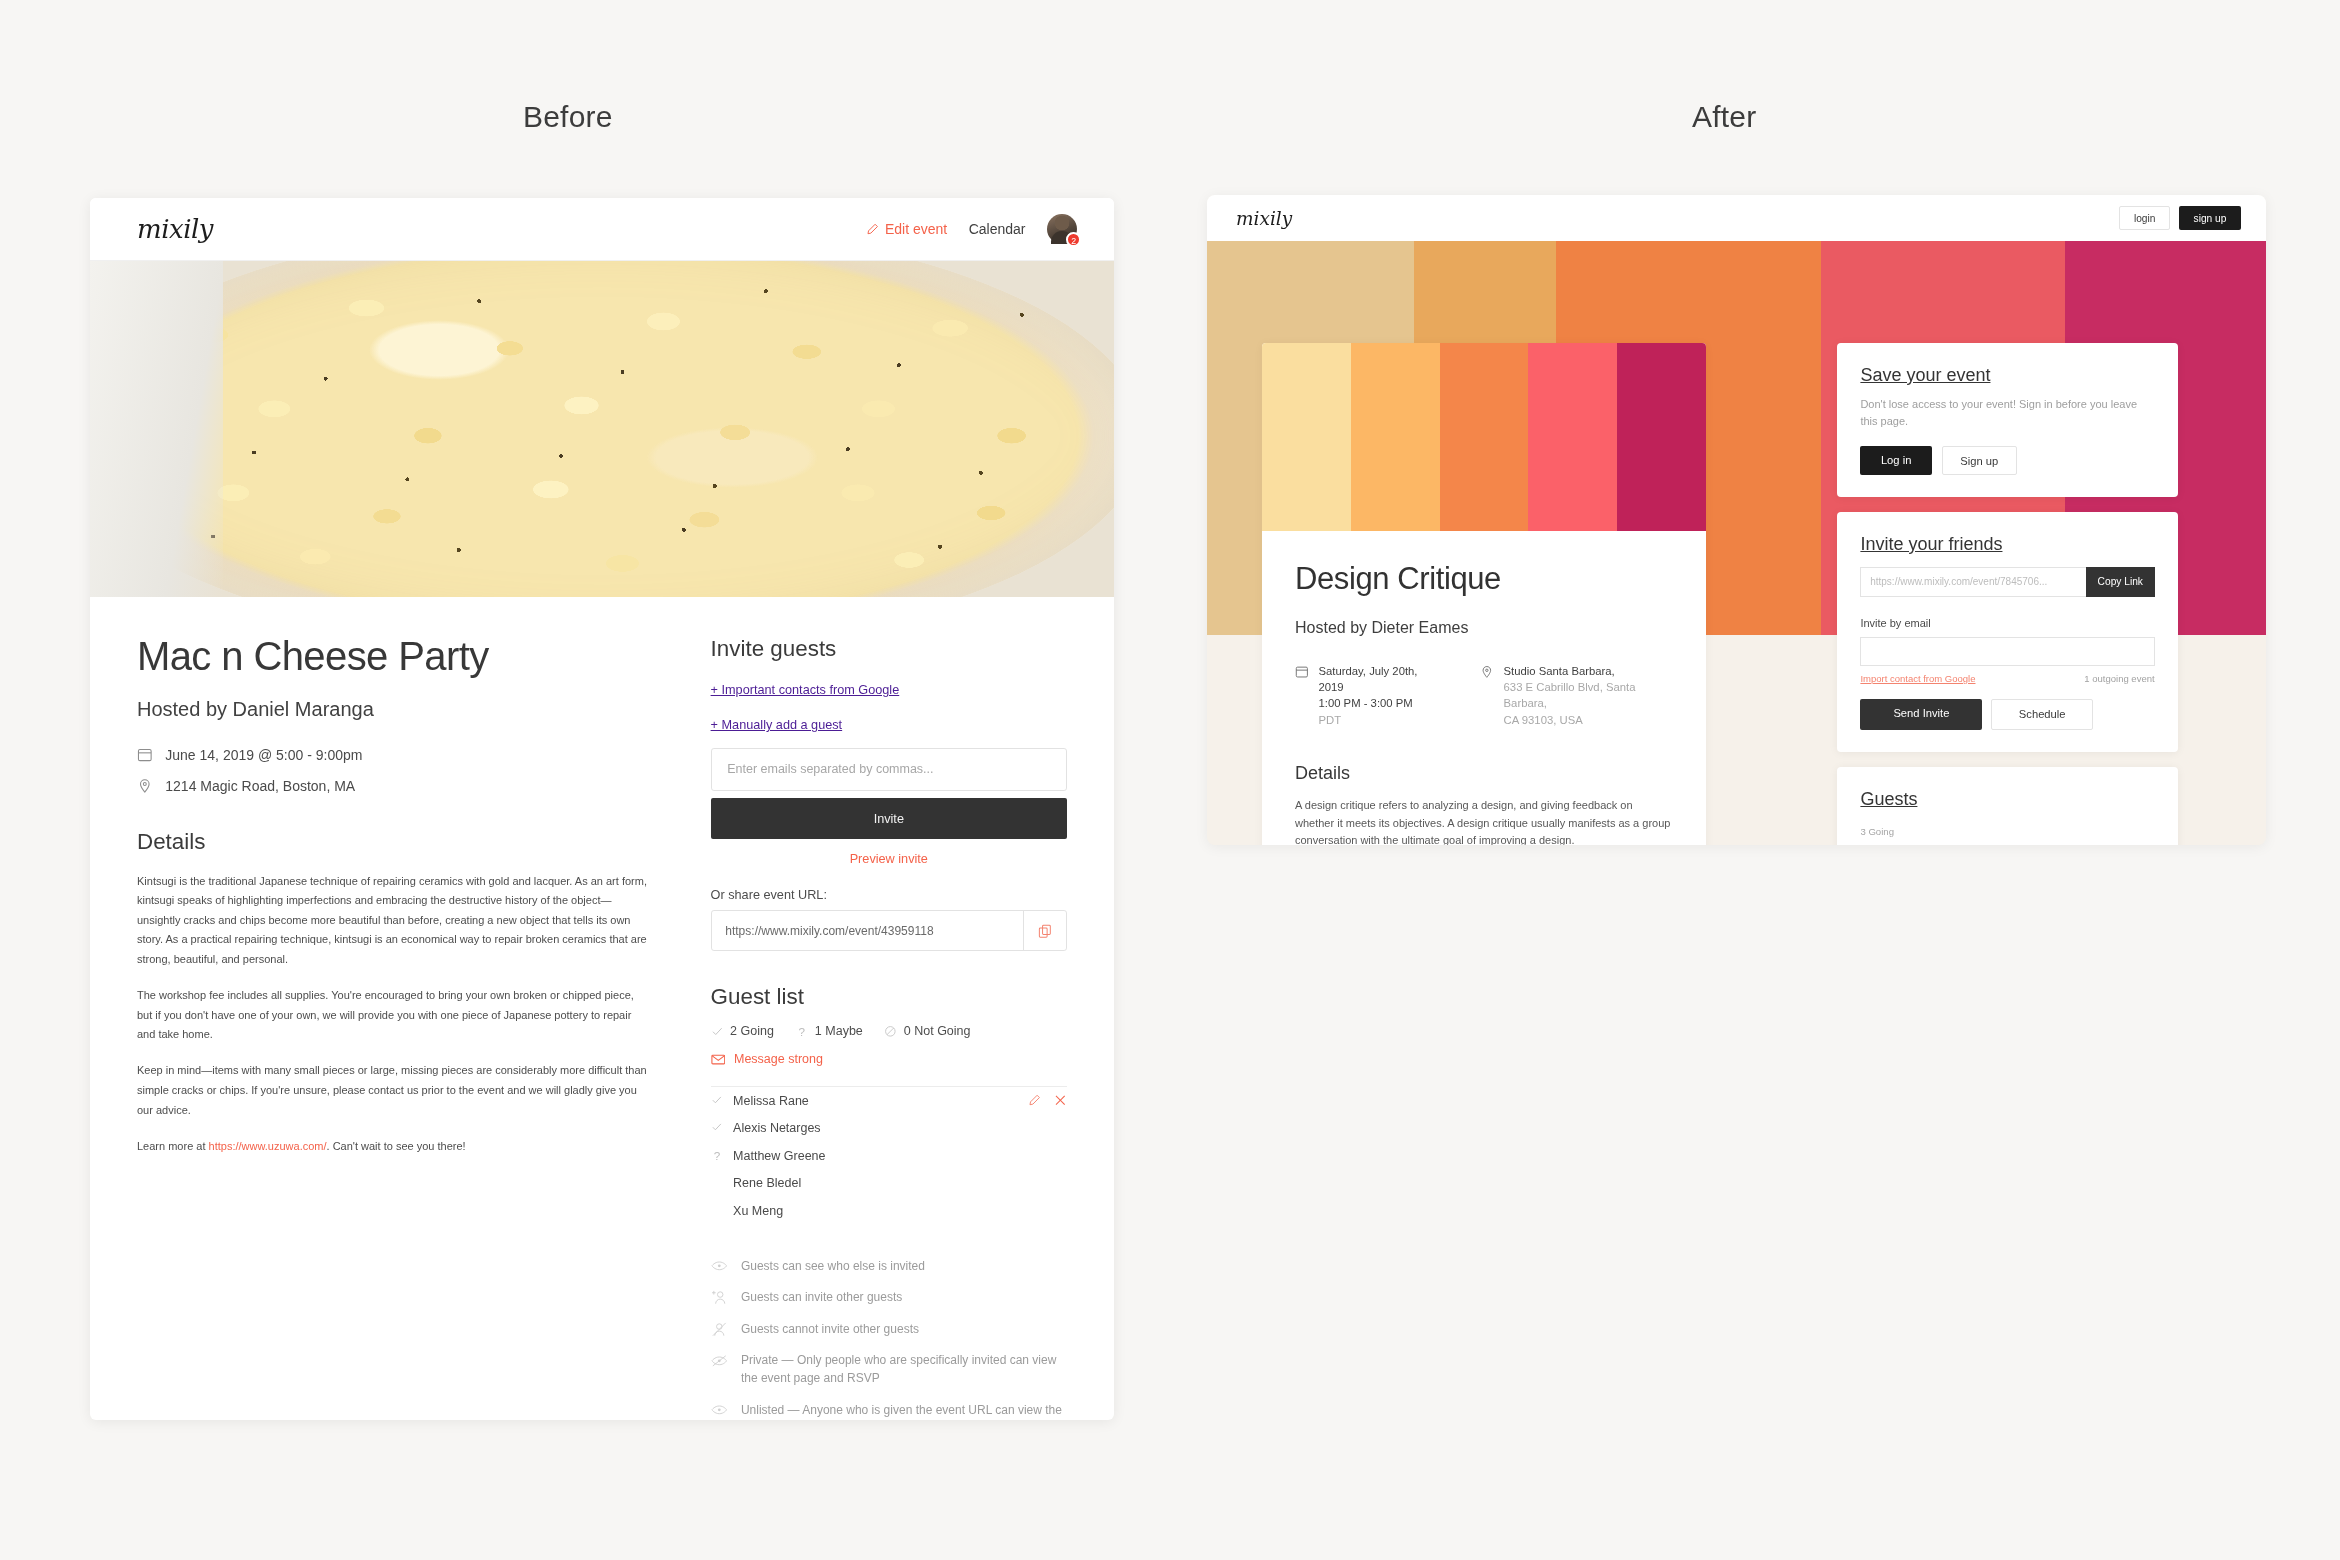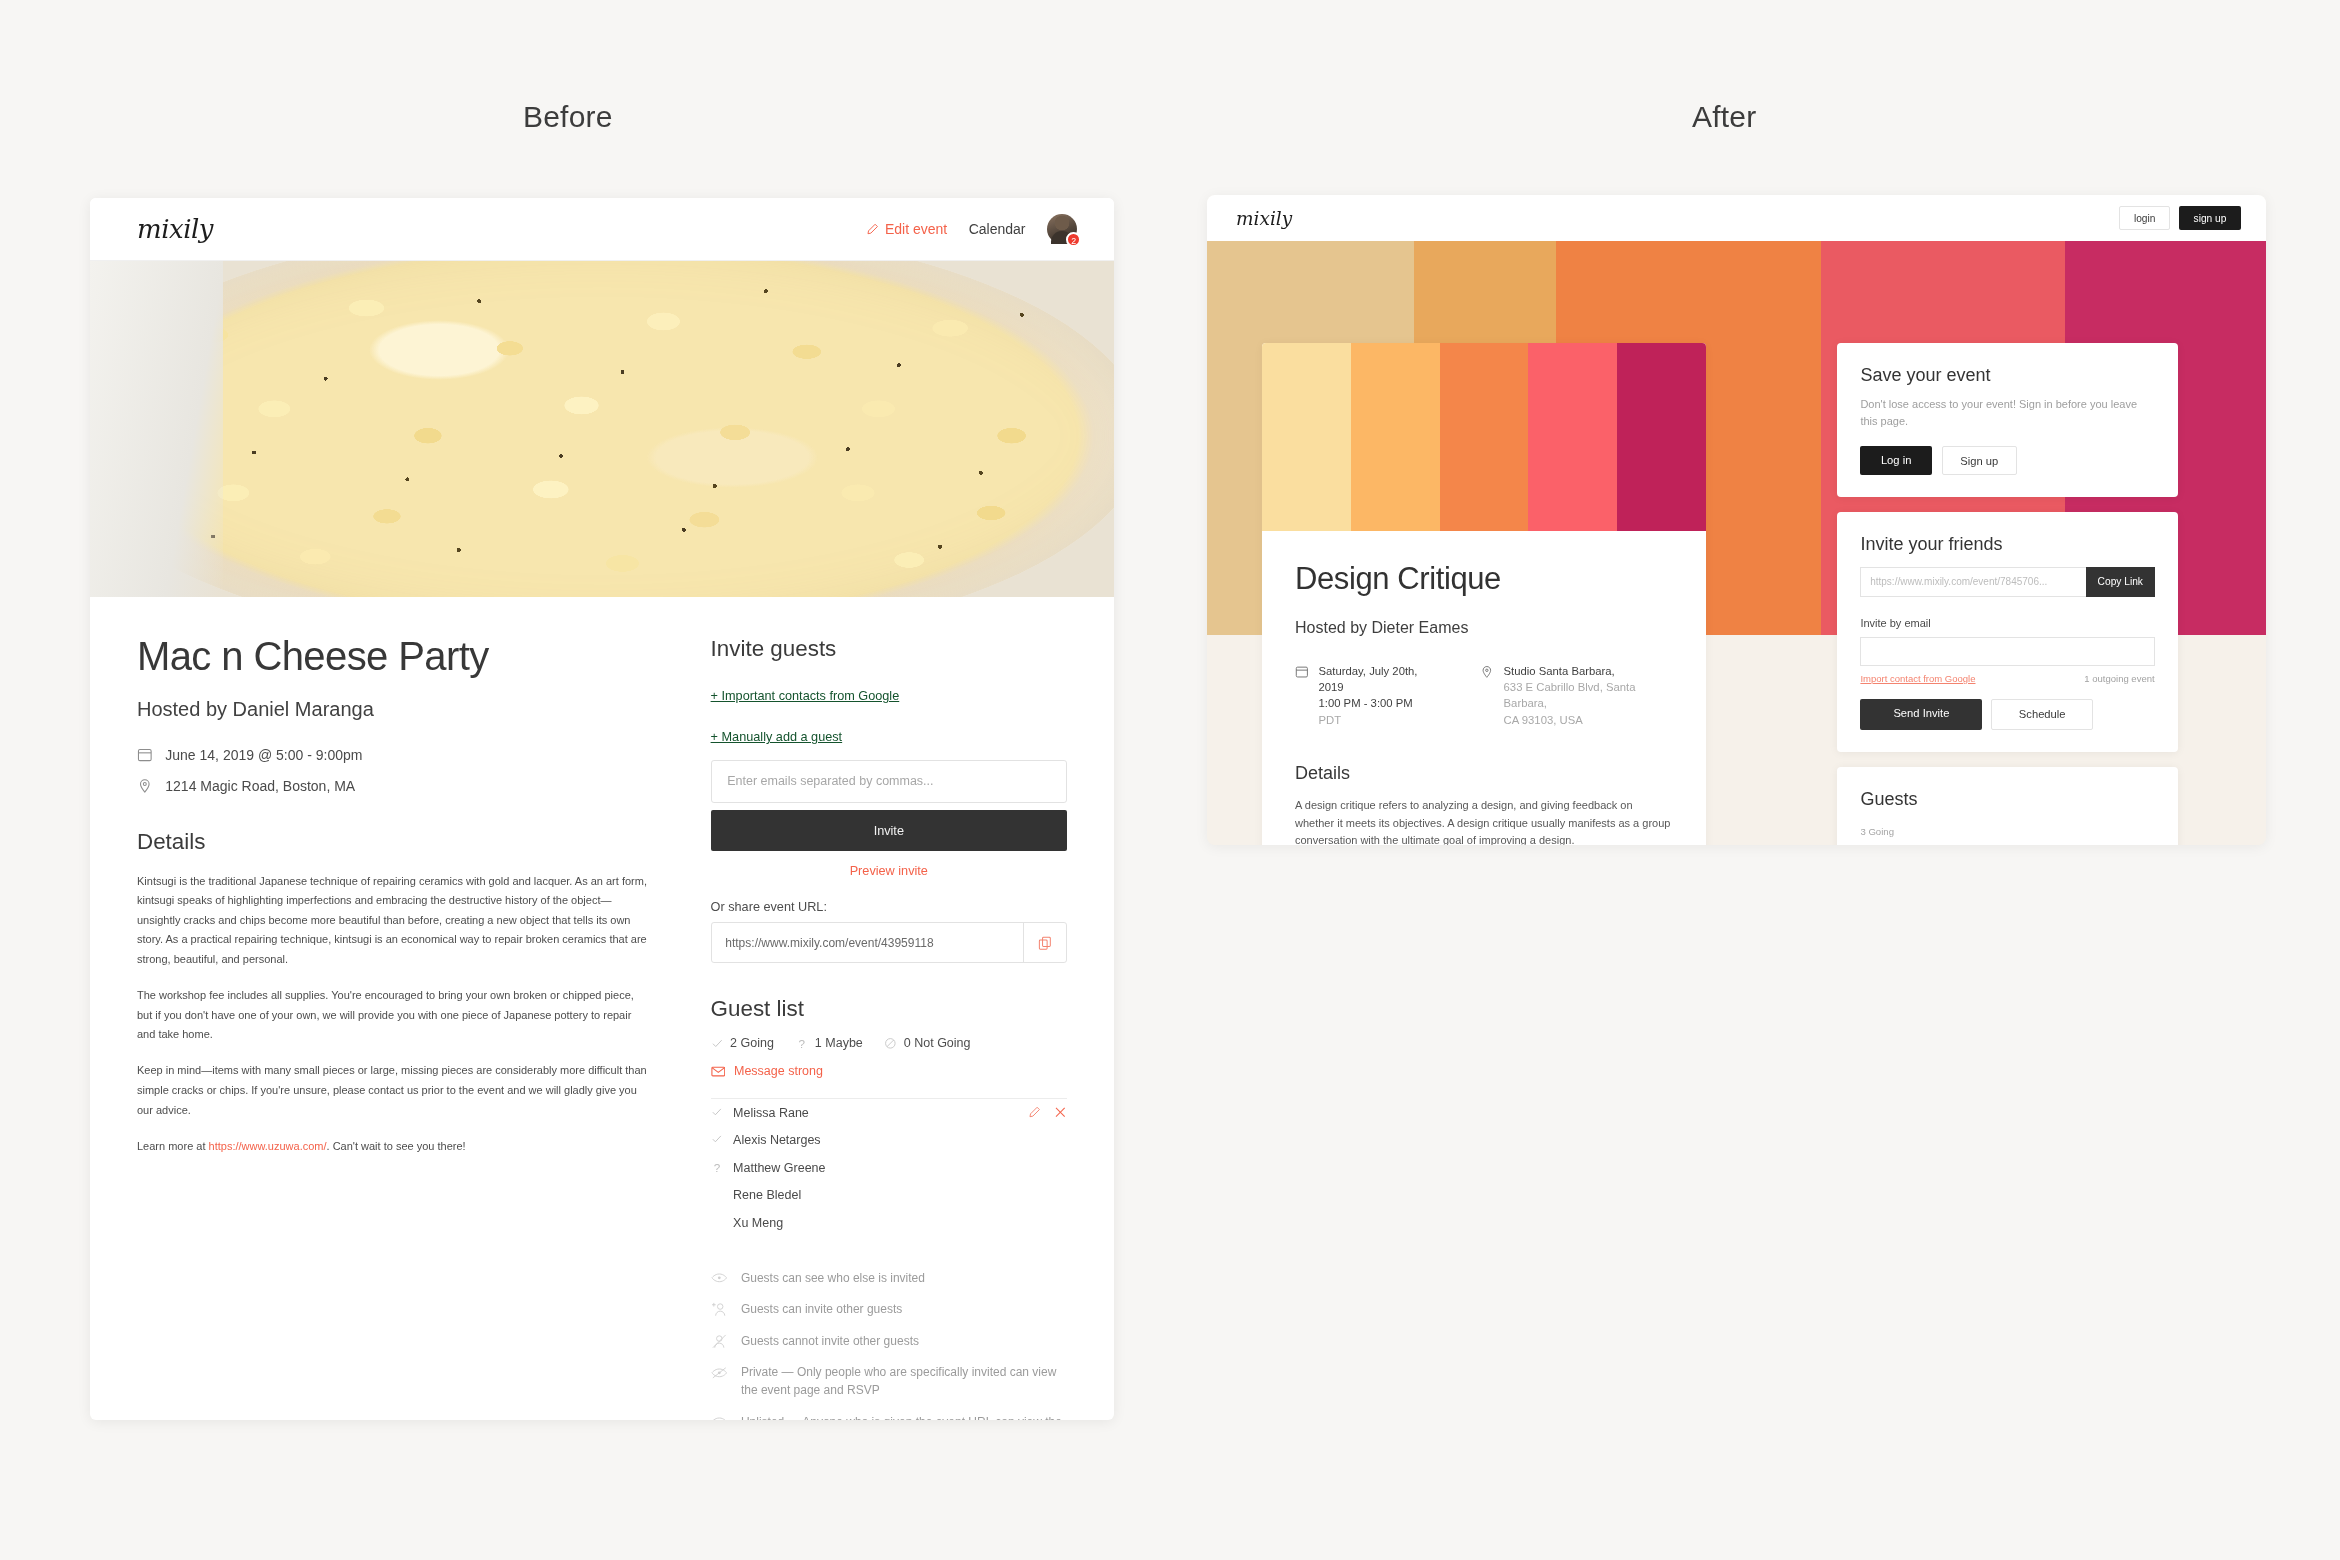--- a/index.html
+++ b/index.html
@@ -152,21 +152,21 @@
   .meta-row { display: flex; align-items: flex-start; gap: 12.7px; margin-bottom: 12.7px; }
   .meta-ico { width: 15.6px; height: 15.6px; flex: 0 0 15.6px; margin-top: 1px; }
   .meta-txt { font-size: 14px; color: #4a4a4a; line-height: 1.35; }
 
   .sec-h { font-size: 22.4px; color: #3b3b3b; font-weight: 400; margin-top: 33px; }
   .body-p { font-size: 11px; line-height: 1.78; color: #4d4d4d; margin-top: 16.6px; }
   .lnk { color: #f4624a; text-decoration: none; }
 
   
   .rc-h { font-size: 22.4px; color: #3b3b3b; font-weight: 400; }
-  .rc-link { font-size: 12.7px; color: #14532d; margin-top: 27px; display: block; }
+  .rc-link { font-size: 12.7px; color: #4c1d95; margin-top: 21px; display: block; }
   .rc-input {
     margin-top: 15.6px; height: 43px; width: 100%;
     border: 1px solid #e2e2e2; border-radius: 2.9px;
     background: #fff; display: flex; align-items: center;
     padding: 0 15.6px; font-size: 12.5px; color: #a7a7a7;
   }
   .rc-btn-dark {
     margin-top: 7.8px; height: 41px; width: 100%;
     background: #333333; color: #f2f2f2;
     display: flex; align-items: center; justify-content: center;
@@ -243,21 +243,21 @@
   .aw-p { font-size: 11px; line-height: 1.62; color: #585858; margin-top: 12.7px; }
 
   
   .aw-side { position: absolute; left: 630px; top: 148px; width: 341px; }
   .side-card {
     background: #fff; border-radius: 3.9px;
     box-shadow: 0 1px 9.8px rgba(0,0,0,.06);
     padding: 21.5px 23.4px;
     margin-bottom: 15.6px;
   }
-  .sc-h { font-size: 18px; color: #343434; font-weight: 400; }
+  .sc-h { font-size: 18px; color: #343434; font-weight: 400; text-decoration: underline; }
   .sc-sub { font-size: 11px; color: #9e9e9e; line-height: 1.5; margin-top: 10.7px; }
   .sc-btns { display: flex; gap: 9.8px; margin-top: 16.6px; }
   .sc-btn-dark {
     background: #1c1c1c; color: #fff; font-size: 11.2px;
     padding: 7.8px 20.5px; border-radius: 2px;
   }
   .sc-btn-light {
     background: #fff; color: #3a3a3a; font-size: 11.2px;
     padding: 7.8px 17.6px; border: 1px solid #e3e3e3; border-radius: 2px;
   }

